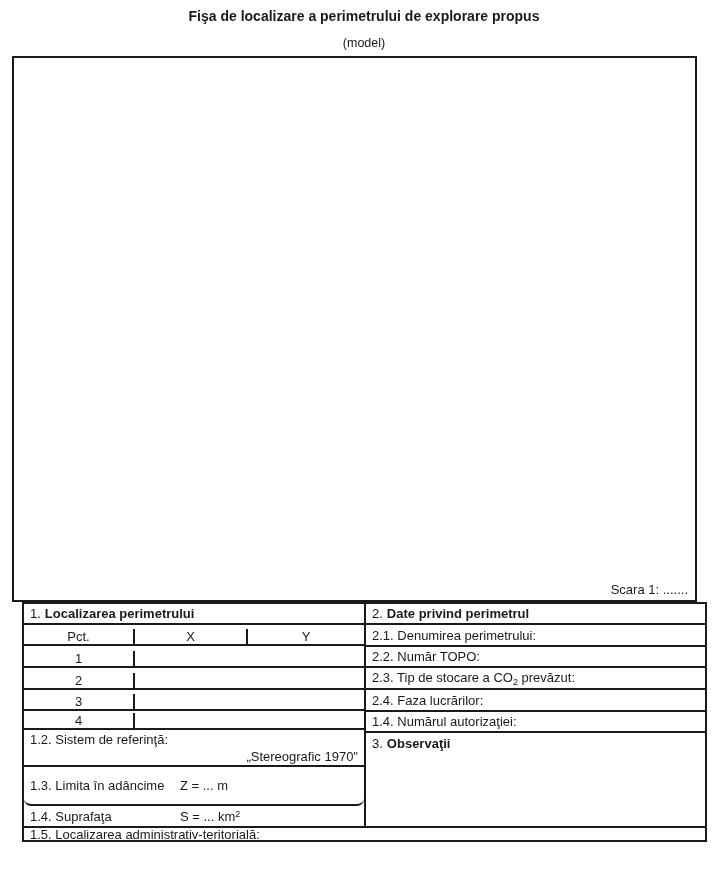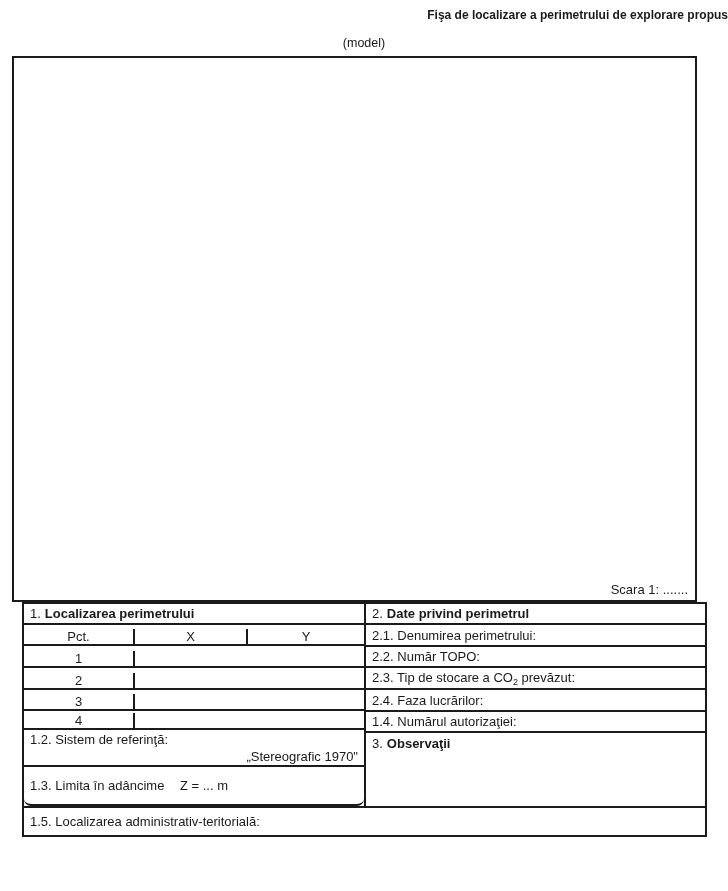--- a/index.html
+++ b/index.html
@@ -8,21 +8,21 @@
     position:relative;
     width:728px; height:891px;
     background:#ffffff;
     font-family:"Liberation Sans", sans-serif;
     font-size:13px;
     color:#1a1a1a;
     overflow:hidden;
   }
   .doc-title {
     position:absolute; top:8px; left:0; width:100%;
-    text-align:right; font-weight:bold; font-size:12px;
+    text-align:center; font-weight:bold; font-size:14px;
   }
   .doc-subtitle {
     position:absolute; top:36px; left:0; width:100%;
     text-align:center; font-size:12.5px;
   }
   .map-box {
     position:absolute; left:12px; top:56px;
     width:685px; height:546px;
     border:2px solid #1a1a1a;
     display:flex; align-items:flex-end; justify-content:flex-end;
@@ -68,21 +68,21 @@
   .row-pair.h20 { height:20px; }
   .pair-label { display:inline-block; width:150px; }
   
   .obs-cell {
     flex:1; padding:3px 6px;
     display:flex; align-items:flex-start;
   }
   
   .row-full {
     border-top:2px solid #1a1a1a;
-    height:29px; display:flex; align-items:center; padding-left:6px;
+    height:14px; display:flex; align-items:center; padding-left:6px;
   }
   sub { font-size:9px; vertical-align:-3px; }
   sup { font-size:9px; vertical-align:4px; }
 </style>
 </head>
 <body>
 
 <div class="page">
 
   <div class="doc-title">Fişa de localizare a perimetrului de explorare propus</div>
@@ -130,20 +130,24 @@
         <div class="row-ref">
           <div class="ref-label">1.2. Sistem de referinţă:</div>
           <div class="ref-value">„Stereografic 1970"</div>
         </div>
 
         <div class="row-pair h39">
           <span class="pair-label">1.3. Limita în adâncime</span>
           <span>Z = ... m</span>
         </div>
 
+        <div class="row-pair h20">
+          <span class="pair-label">1.4. Suprafaţa</span>
+          <span><span>S = ... km</span><sup>2</sup></span>
+        </div>
       </div>
 
       <div class="col-right">
         <div class="row h21">
           <span>2.</span>
           <span class="bold">Date privind perimetrul</span>
         </div>
         <div class="row h22">
           <span>2.1. Denumirea perimetrului:</span>
         </div>

